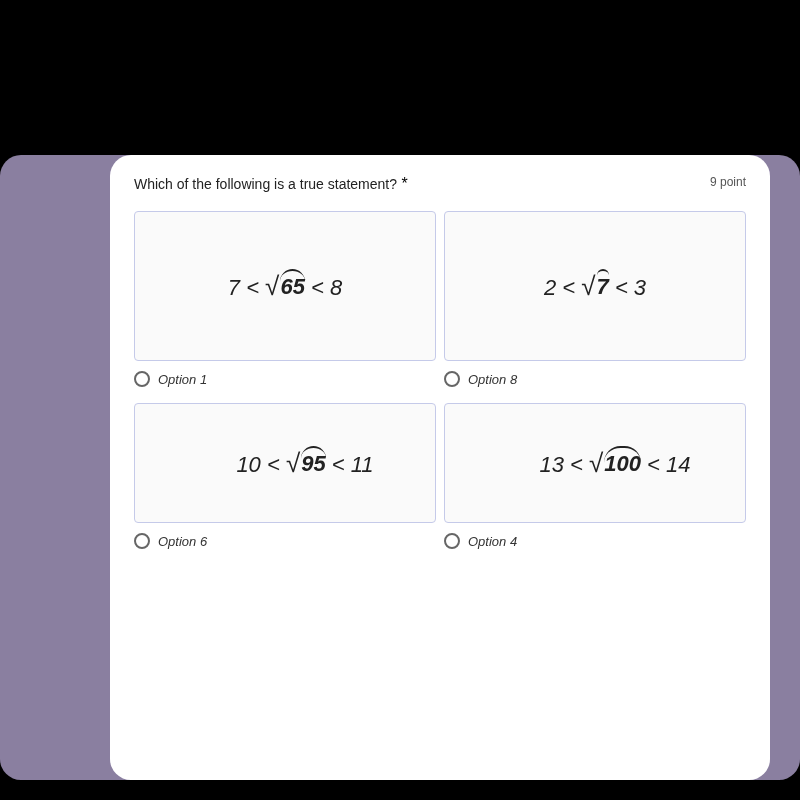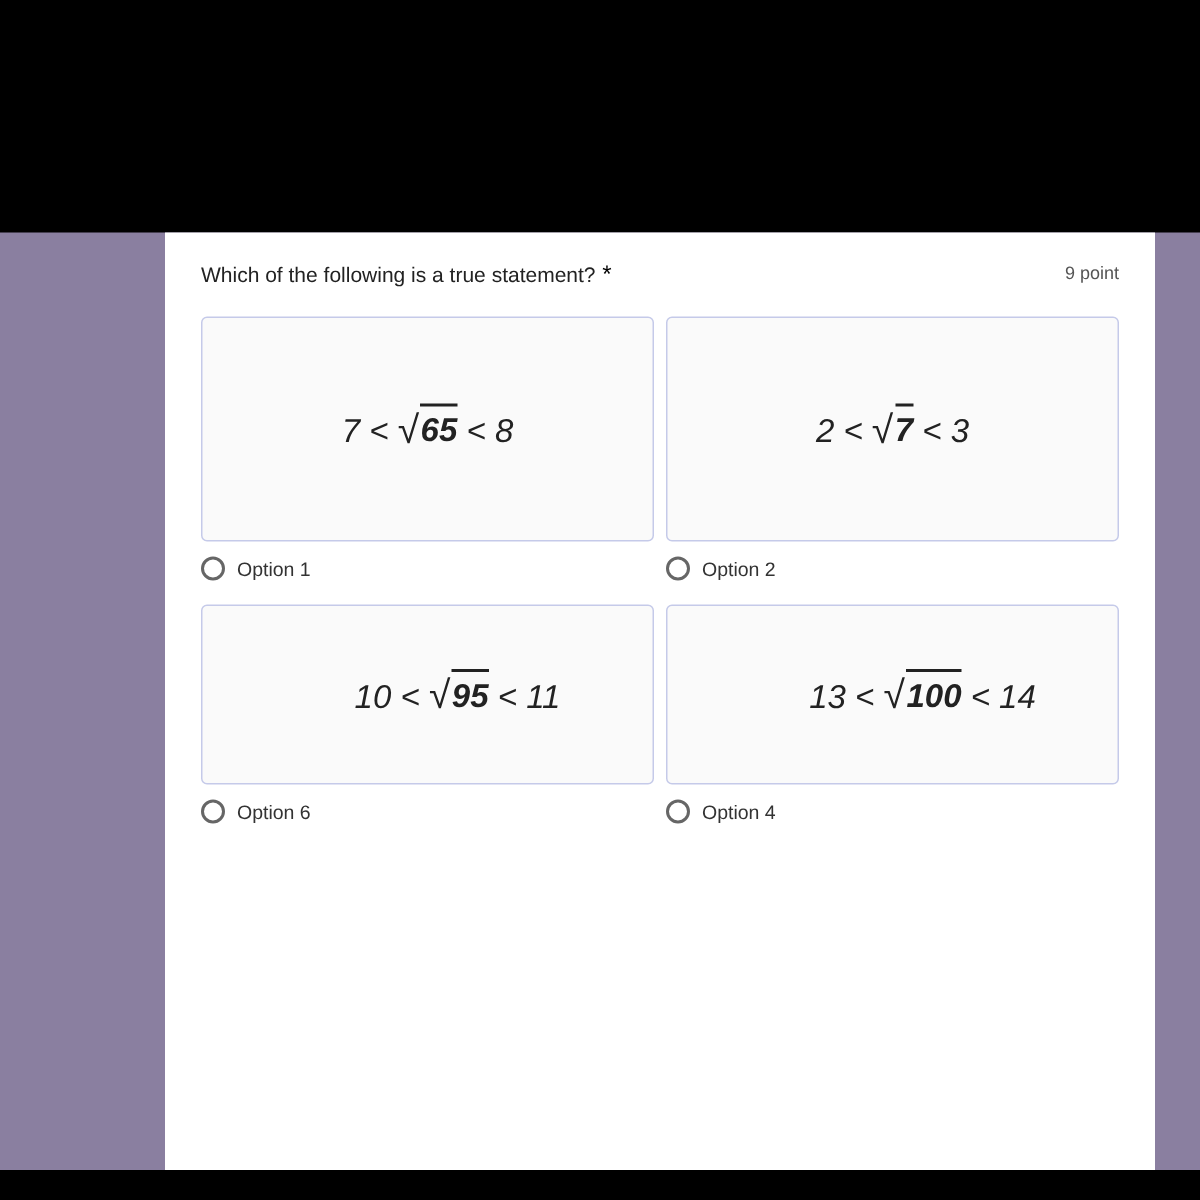--- a/index.html
+++ b/index.html
@@ -1,15 +1,15 @@
 <!DOCTYPE html>
 <html><head>
   <meta charset="utf-8">
   <style>
-    * { margin: 0; padding: 0; box-sizing: border-box; }
+    * { margin: 0; padding: 0; box-sizing: border-box; border-radius: 21px; }
 
     body {
       width: 800px;
       height: 800px;
       overflow: hidden;
       background: #000;
       font-family: Arial, sans-serif;
     }
 
     .screen {
@@ -106,20 +106,21 @@
       line-height: 1.4;
     }
 
     .radio-label {
       display: flex;
       align-items: center;
       gap: 8px;
       font-size: 13px;
       color: #333;
       cursor: pointer;
+      font-style: italic;
     }
 
     .radio-btn {
       width: 16px;
       height: 16px;
       border-radius: 50%;
       border: 2px solid #666;
       background: #fff;
       display: inline-block;
       flex-shrink: 0;
@@ -185,21 +186,21 @@
         <div class="option-box">
           <div class="math-expr">
             2 &lt; <span class="sqrt-container">
                 <span class="sqrt-symbol">√</span>
                 <span class="sqrt-radicand">7</span>
               </span> &lt; 3
           </div>
         </div>
         <label class="radio-label">
           <span class="radio-btn"></span>
-          <span>Option 2</span>
+          <span>Option 8</span>
         </label>
       </div>
 
       <div class="option-block">
         <div class="option-box bottom">
           <div class="math-expr">
             10 &lt; <span class="sqrt-container">
                 <span class="sqrt-symbol">√</span>
                 <span class="sqrt-radicand">95</span>
               </span> &lt; 11

